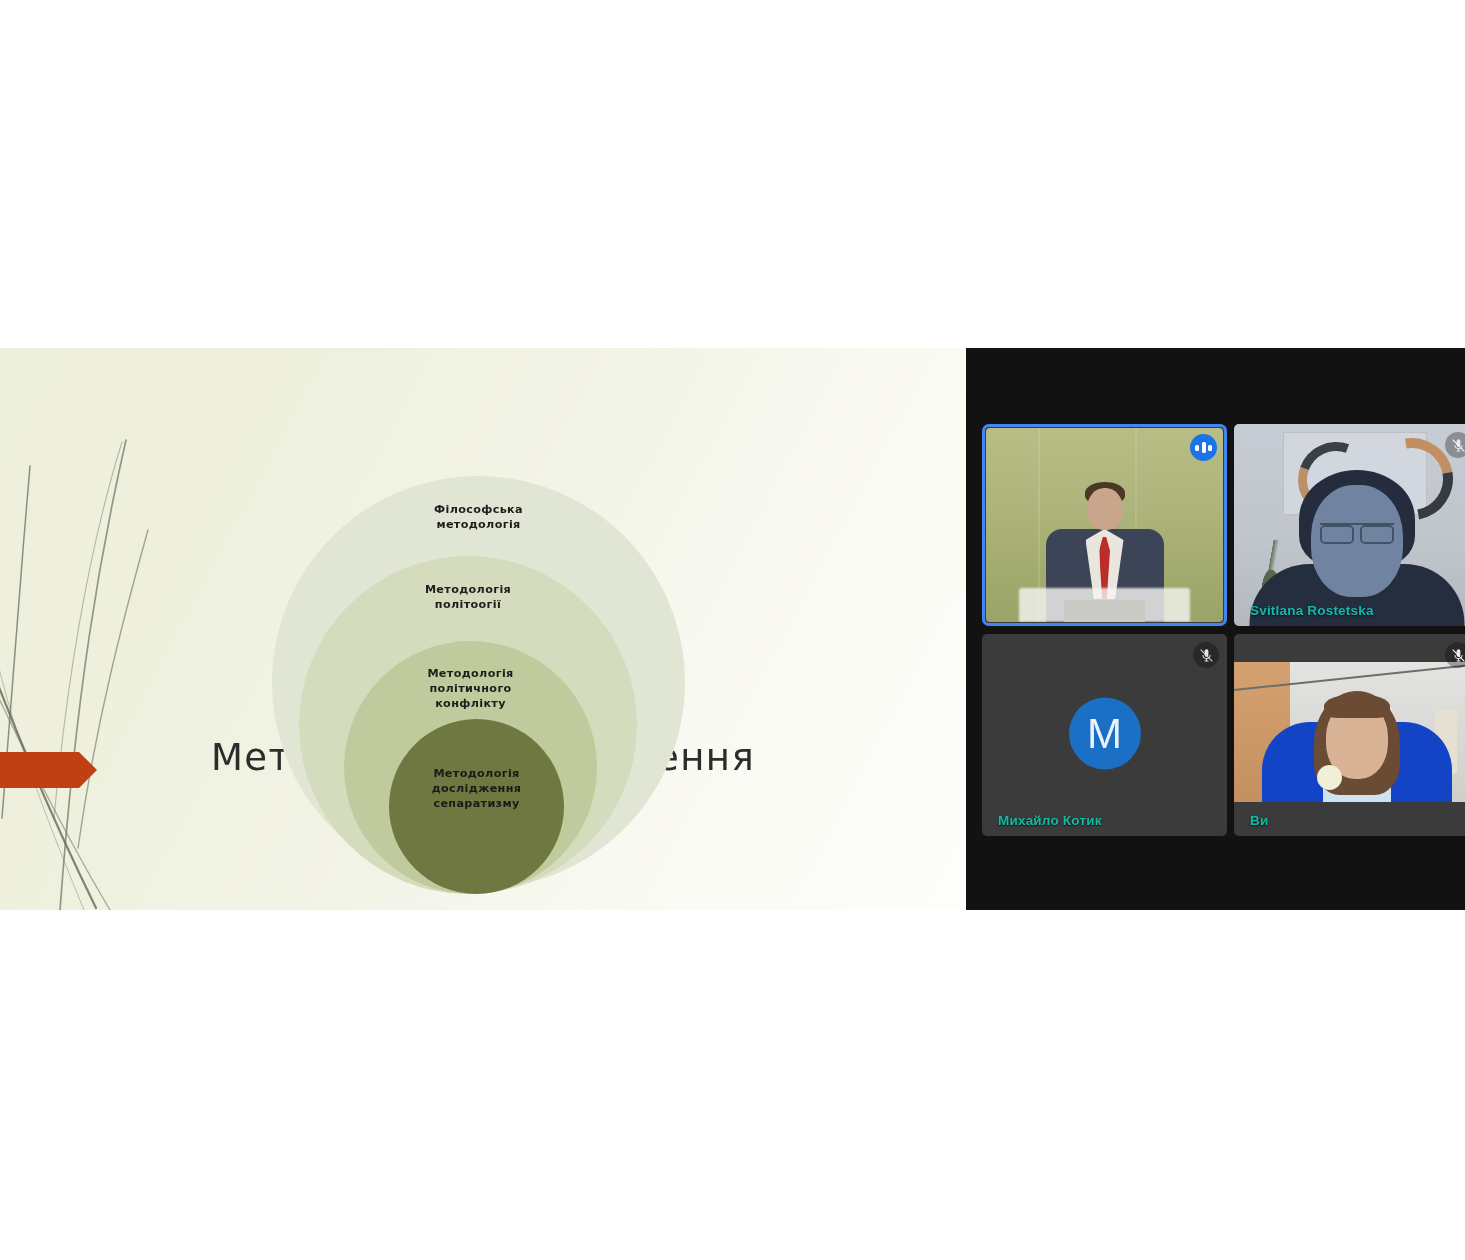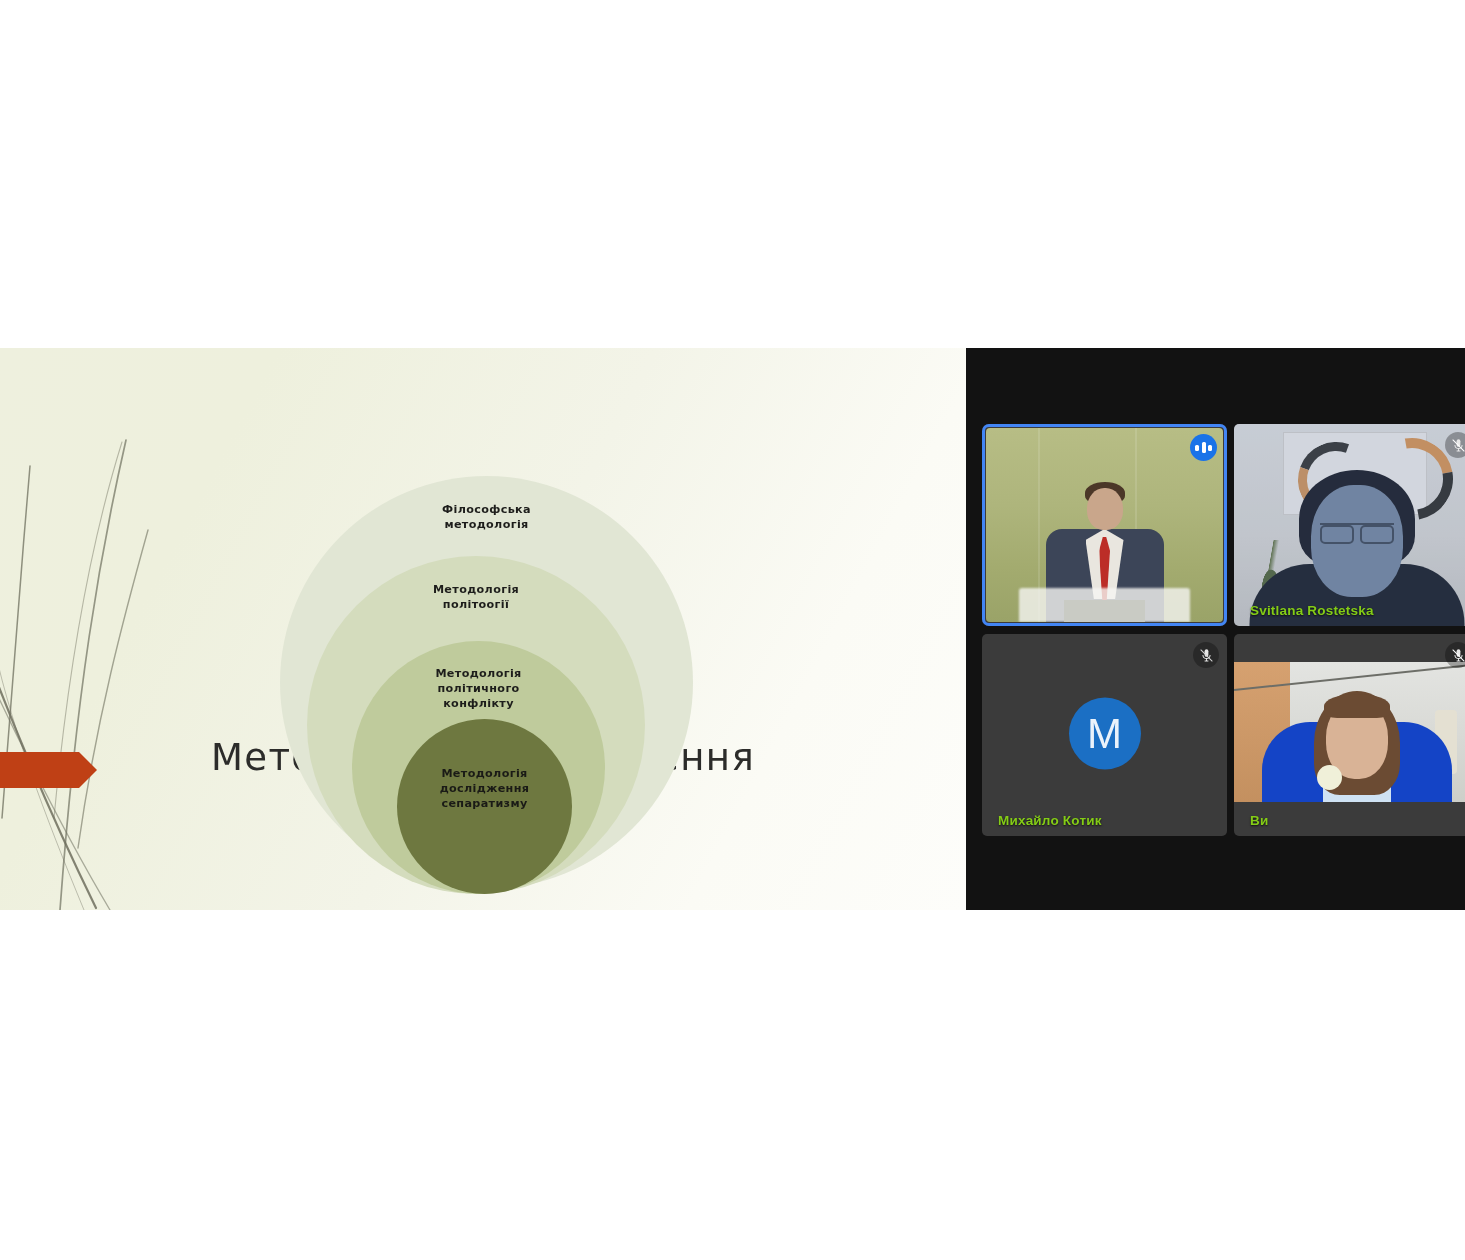--- a/index.html
+++ b/index.html
@@ -68,21 +68,21 @@
     font-size: 37px;
     font-weight: 400;
     letter-spacing: 1.4px;
     color: #2c2c2a;
     white-space: nowrap;
   }
 
   
   #circles {
     position: absolute;
-    left: 272px;
+    left: 264px;
     top: 128px;
     width: 450px;
     height: 420px;
   }
   .circ {
     position: absolute;
     border-radius: 50%;
   }
   .circ-label {
     position: absolute;
@@ -143,21 +143,21 @@
     position: absolute;
     inset: 0;
     overflow: hidden;
   }
 
   .name-chip {
     position: absolute;
     left: 0;
     bottom: 0;
     padding: 4px 12px 8px 16px;
-    color: #84cc16;
+    color: #14b8a6;
     font-family: "Liberation Sans", sans-serif;
     font-size: 13.5px;
     font-weight: bold;
     letter-spacing: .2px;
     text-shadow: 0 1px 2px rgba(0,0,0,.75);
     z-index: 6;
   }
 
   .mic-badge {
     position: absolute;

